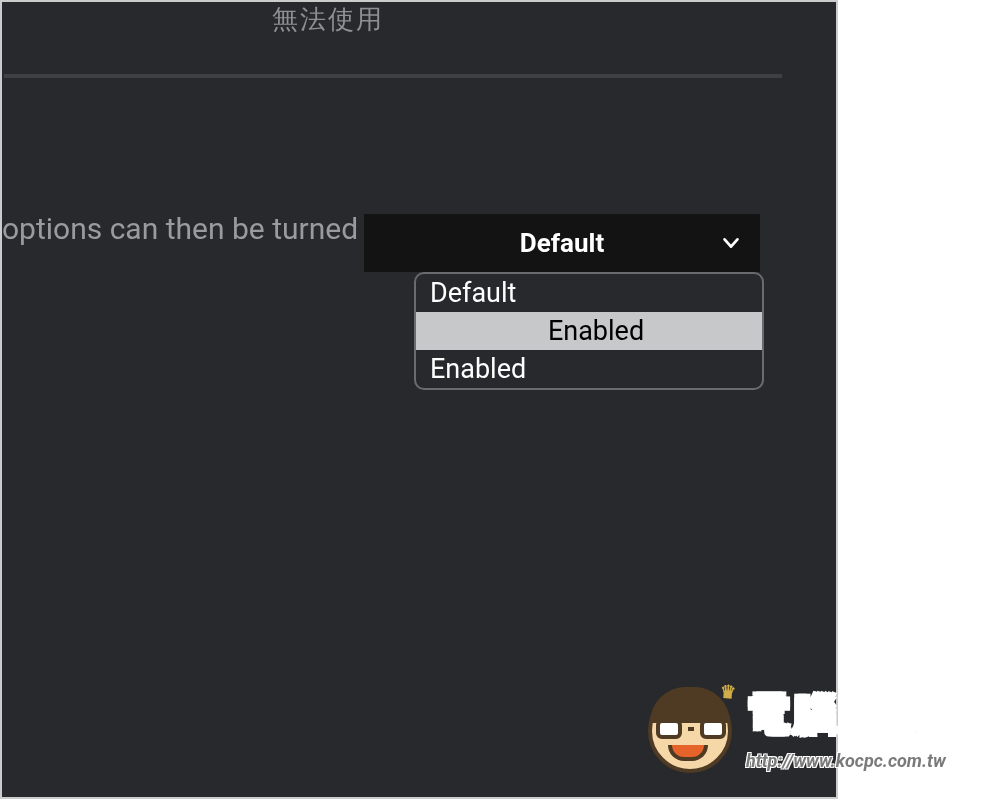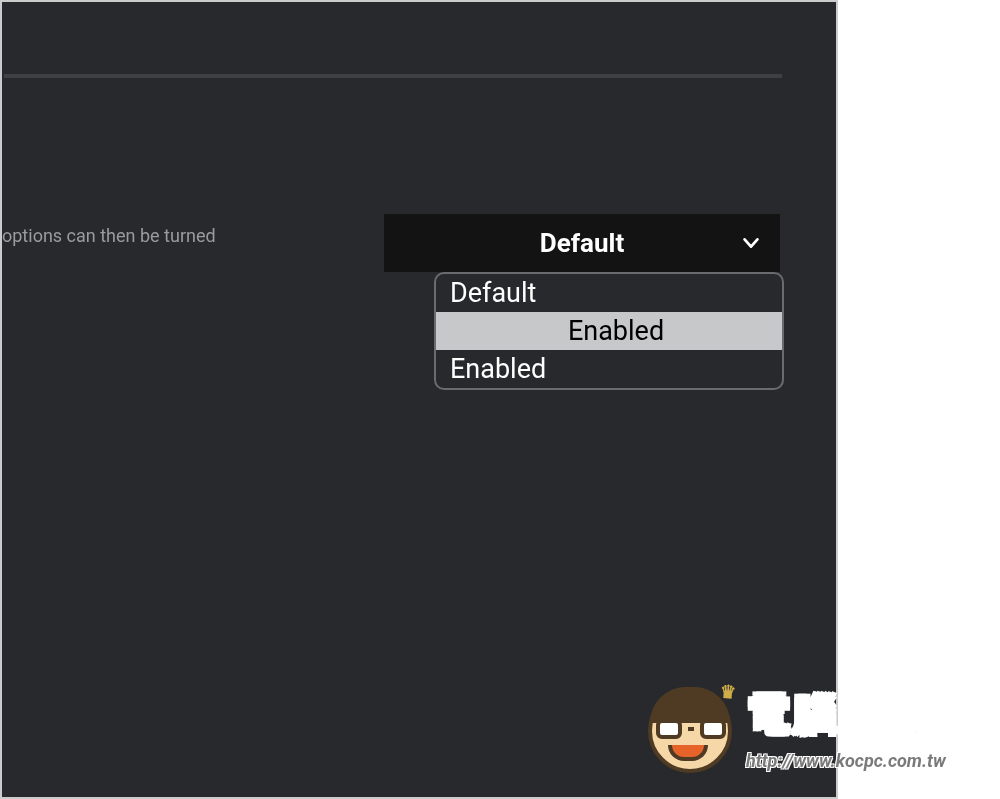--- a/index.html
+++ b/index.html
@@ -48,32 +48,32 @@
     position: absolute;
     top: 72px;
     left: 2px;
     width: 778px;
     height: 4px;
     background: #3f4043;
   }
 
   .desc {
     position: absolute;
-    top: 223px;
+    top: 209px;
     left: 0px;
     color: #9a9b9e;
-    font-size: 18px;
+    font-size: 30px;
     font-weight: 400;
     white-space: nowrap;
   }
 
   .select-wrap {
     position: absolute;
     top: 212px;
-    left: 382px;
+    left: 362px;
     width: 396px;
   }
 
   .select-head {
     height: 58px;
     background: #131314;
     color: #ffffff;
     font-size: 26px;
     font-weight: 700;
     display: flex;
@@ -213,20 +213,21 @@
       -1px 1px 0 #fff, 1px 1px 0 #fff;
     margin-top: 16px;
     letter-spacing: 0px;
   }
 </style>
 </head>
 <body>
 
 <div class="panel">
 
+  <div class="disabled-label">無法使用</div>
 
   <div class="sep"></div>
 
   <div class="desc">options can then be turned</div>
 
   <div class="select-wrap">
     <div class="select-head">
       <span>Default</span>
       <span class="chevron">
         <svg width="22" height="22" viewBox="0 0 24 24" fill="none">

